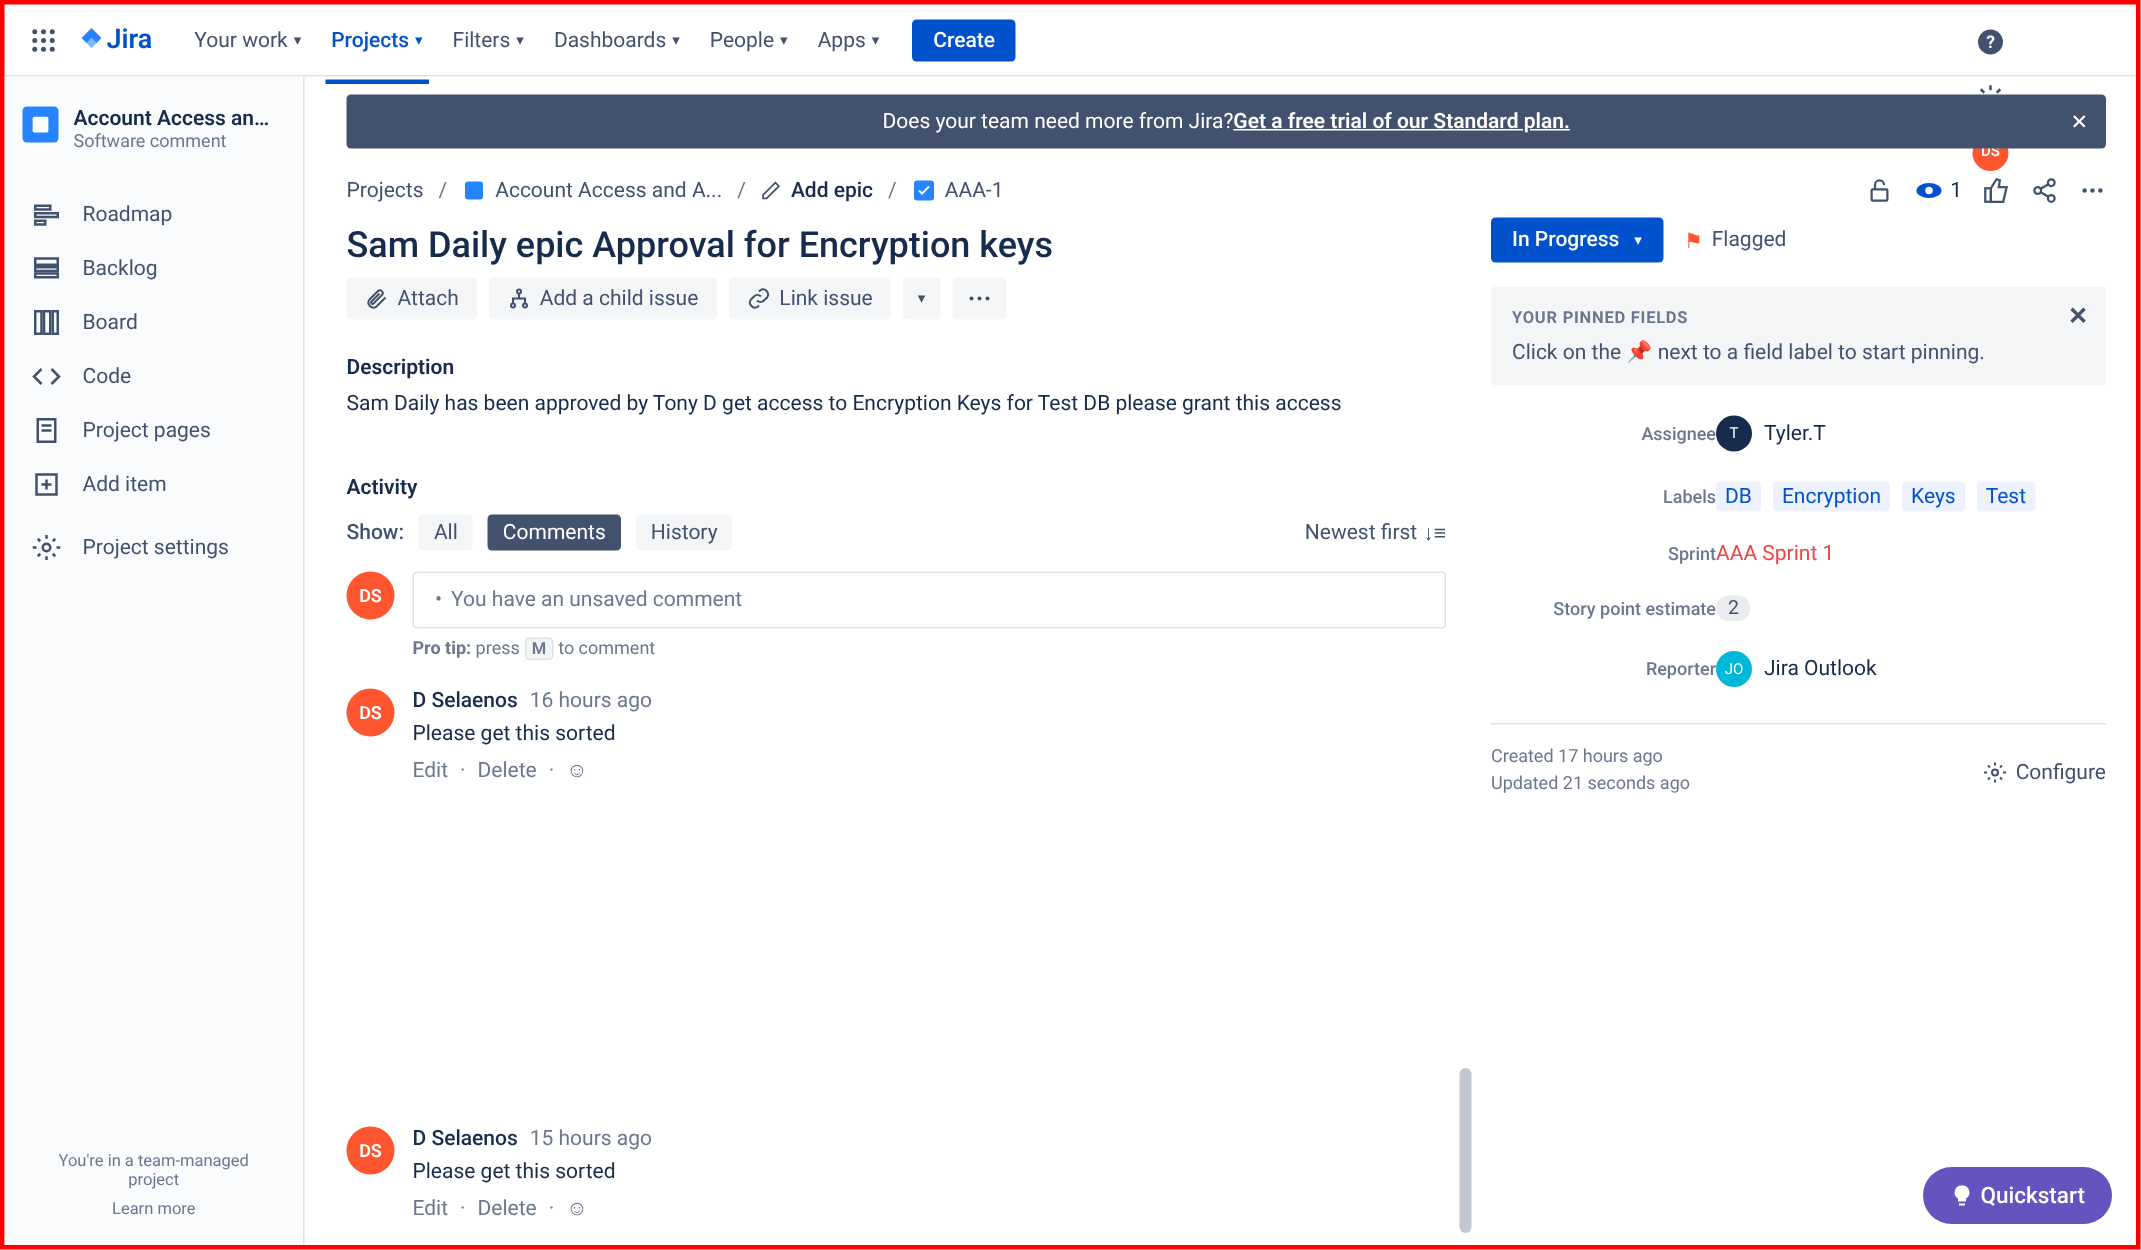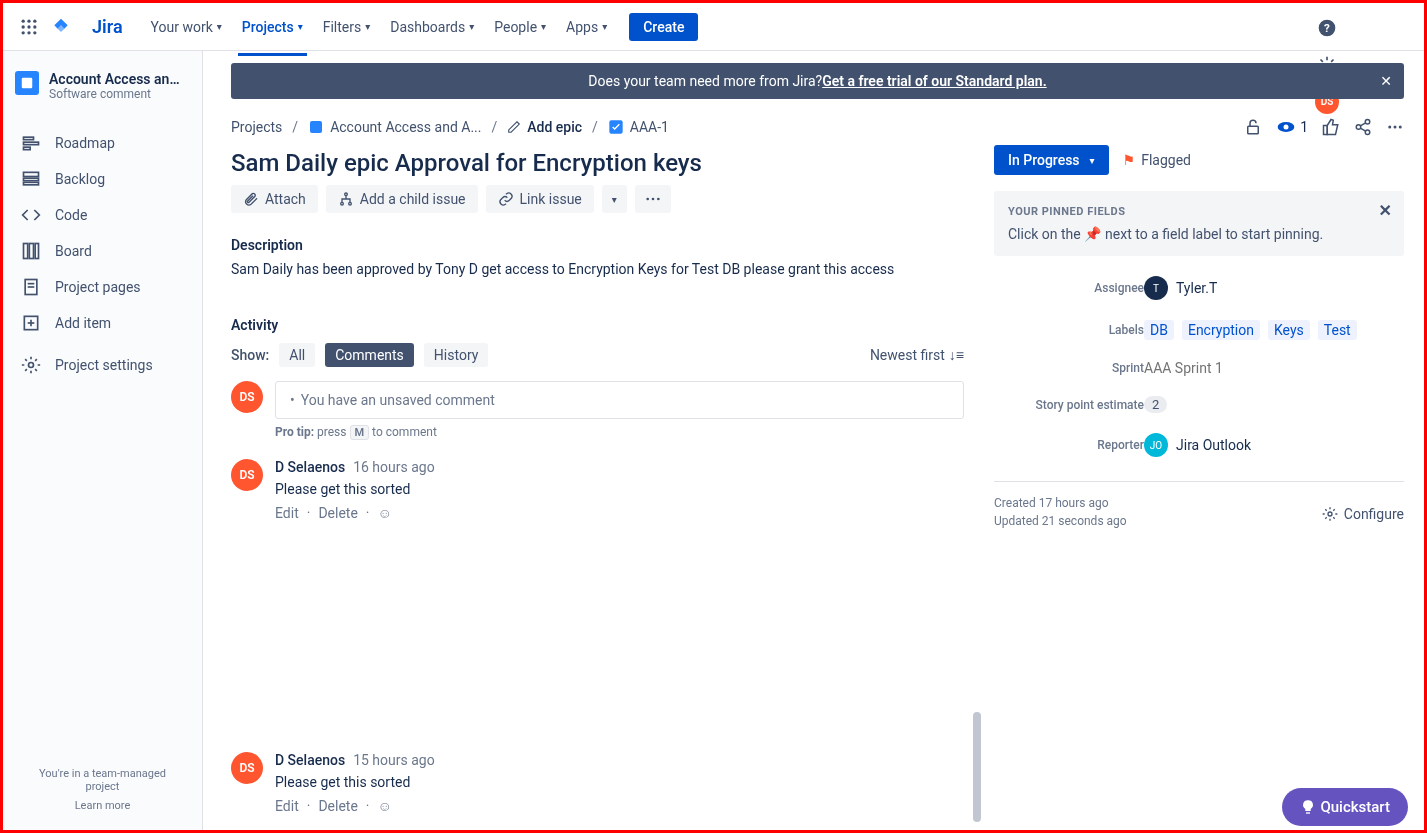--- a/index.html
+++ b/index.html
@@ -1,21 +1,21 @@
 <!DOCTYPE html>
 <html><head>
 <meta charset="utf-8">
 <style>
 * { box-sizing: border-box; margin: 0; padding: 0; font-family: -apple-system, BlinkMacSystemFont, "Segoe UI", Roboto, sans-serif; }
 body { width: 1427px; height: 833px; border: 3px solid red; position: relative; background: #fff; overflow: hidden; }
 
 
 .header { height: 48px; display: flex; align-items: center; padding: 0 12px; border-bottom: 1px solid #dfe1e6; }
 .app-switcher { padding: 4px; cursor: pointer; }
-.logo { color: #0052cc; font-weight: 600; font-size: 18px; margin-left: 8px; display: flex; align-items: center; gap: 21px; }
+.logo { color: #0052cc; font-weight: 600; font-size: 18px; margin-left: 8px; display: flex; align-items: center; gap: 0; }
 .nav-items { display: flex; gap: 4px; margin-left: 20px; align-items: center; }
 .nav-item { padding: 6px 8px; color: #42526e; font-size: 14px; cursor: pointer; display: flex; align-items: center; gap: 4px; border-radius: 3px; }
 .nav-item.active { color: #0052cc; font-weight: 500; position: relative; }
 .nav-item.active::after { content: ''; position: absolute; bottom: -15px; left: 4px; right: 4px; height: 3px; background: #0052cc; }
 .create-btn { background: #0052cc; color: #fff; border: none; padding: 6px 14px; border-radius: 3px; font-size: 14px; font-weight: 500; cursor: pointer; margin-left: 10px; }
 .header-right { margin-left: auto; display: flex; align-items: center; gap: 10px; flex-direction: column; }
 .search-box { width: 170px; border: 1px solid #dfe1e6; border-radius: 4px; padding: 4px 8px; display: flex; align-items: center; gap: 6px; background: #f4f5f7; }
 .search-box input { border: none; background: none; outline: none; width: 100%; font-size: 14px; }
 .header-icon { cursor: pointer; color: #42526e; padding: 4px; }
 .avatar { width: 24px; height: 24px; border-radius: 50%; background: #ff5630; color: #fff; display: flex; align-items: center; justify-content: center; font-size: 10px; font-weight: 600; }
@@ -88,33 +88,33 @@
 .pinned-box { background: #f4f5f7; border-radius: 3px; padding: 14px; margin-top: 16px; position: relative; }
 .pinned-title { font-size: 11px; font-weight: 700; color: #6b778c; letter-spacing: 0.5px; text-transform: uppercase; }
 .pinned-hint { font-size: 14px; color: #42526e; margin-top: 8px; }
 .pinned-close { position: absolute; top: 10px; right: 12px; cursor: pointer; color: #42526e; font-weight: 700; }
 
 .field-row { display: flex; align-items: center; margin-top: 20px; padding: 0 4px; font-size: 14px; }
 .field-label { width: 146px; color: #6b778c; font-weight: 500; font-size: 12px; text-align: right; }
 .field-value { color: #172b4d; display: flex; align-items: center; gap: 8px; flex-wrap: wrap; }
 .assignee-av { width: 24px; height: 24px; border-radius: 50%; background: #172b4d; color: #fff; display: flex; align-items: center; justify-content: center; font-size: 10px; }
 .label-chip { background: #eef2ff; color: #0052cc; padding: 2px 6px; border-radius: 3px; font-size: 14px; }
-.sprint-link { color: #737373; }
+.sprint-link { color: #ef4444; }
 .sp-badge { background: #ebecf0; color: #42526e; padding: 1px 8px; border-radius: 10px; font-size: 13px; }
 .reporter-av { width: 24px; height: 24px; border-radius: 50%; background: #00b8d9; color: #fff; display: flex; align-items: center; justify-content: center; font-size: 10px; }
 
 .meta-footer { border-top: 1px solid #dfe1e6; margin-top: 24px; padding-top: 14px; display: flex; font-size: 12px; color: #6b778c; }
 .meta-times div { margin-bottom: 4px; }
 .configure { margin-left: auto; display: flex; align-items: center; gap: 6px; cursor: pointer; color: #42526e; font-size: 14px; }
 
 
 .floating-comment { position: absolute; left: 228px; bottom: 8px; width: 740px; background: #fff; padding: 8px 0; }
 .scrollbar-fake { position: absolute; left: 970px; bottom: 8px; width: 8px; height: 110px; background: #c1c7d0; border-radius: 4px; }
 
-.quickstart { position: absolute; right: 16px; bottom: 4px; background: #6554c0; color: #fff; padding: 10px 18px; border-radius: 22px; font-size: 15px; font-weight: 500; display: flex; align-items: center; gap: 4px; cursor: pointer; }
+.quickstart { position: absolute; right: 16px; bottom: 14px; background: #6554c0; color: #fff; padding: 10px 18px; border-radius: 22px; font-size: 15px; font-weight: 500; display: flex; align-items: center; gap: 4px; cursor: pointer; }
 
 .chev { font-size: 10px; }
 svg { display: block; }
 </style>
 </head>
 <body>
 
 <div class="header">
   <span class="app-switcher">
     <svg width="20" height="20" viewBox="0 0 24 24" fill="#42526e">
@@ -216,32 +216,32 @@
     <div class="sidebar-item">
         <svg width="20" height="20" viewBox="0 0 24 24" fill="none" stroke="#42526e" stroke-width="2">
           <rect x="3" y="4" width="18" height="5"></rect>
           <rect x="3" y="11" width="18" height="3"></rect>
           <rect x="3" y="16" width="18" height="3"></rect>
         </svg>
         <span>Backlog</span>
       </div>
     <div class="sidebar-item">
         <svg width="20" height="20" viewBox="0 0 24 24" fill="none" stroke="#42526e" stroke-width="2">
-          <polyline points="8 6 2 12 8 18"></polyline>
-          <polyline points="16 6 22 12 16 18"></polyline>
-        </svg>
-        <span>Code</span>
-      </div>
-    <div class="sidebar-item">
-        <svg width="20" height="20" viewBox="0 0 24 24" fill="none" stroke="#42526e" stroke-width="2">
           <rect x="3" y="3" width="5" height="18"></rect>
           <rect x="10" y="3" width="5" height="18"></rect>
           <rect x="17" y="3" width="4" height="18"></rect>
         </svg>
         <span>Board</span>
+      </div>
+    <div class="sidebar-item">
+        <svg width="20" height="20" viewBox="0 0 24 24" fill="none" stroke="#42526e" stroke-width="2">
+          <polyline points="8 6 2 12 8 18"></polyline>
+          <polyline points="16 6 22 12 16 18"></polyline>
+        </svg>
+        <span>Code</span>
       </div>
     <div class="sidebar-item">
         <svg width="20" height="20" viewBox="0 0 24 24" fill="none" stroke="#42526e" stroke-width="2">
           <rect x="5" y="3" width="14" height="18"></rect>
           <line x1="8" y1="8" x2="16" y2="8"></line>
           <line x1="8" y1="12" x2="16" y2="12"></line>
         </svg>
         <span>Project pages</span>
       </div>
     <div class="sidebar-item">

